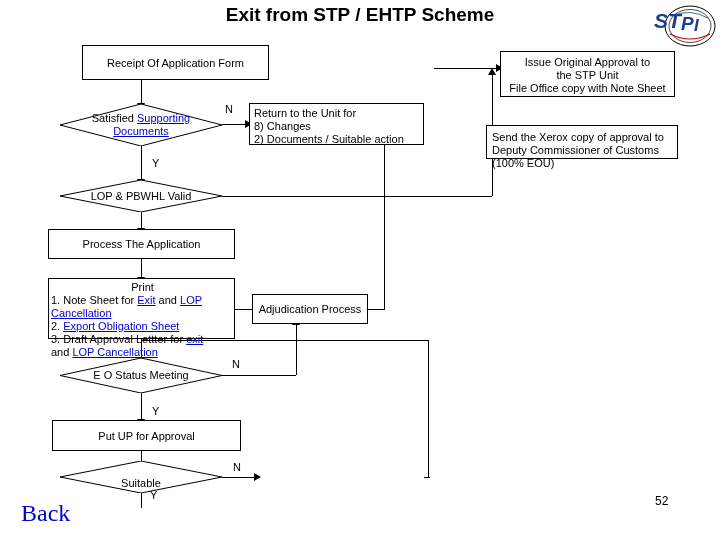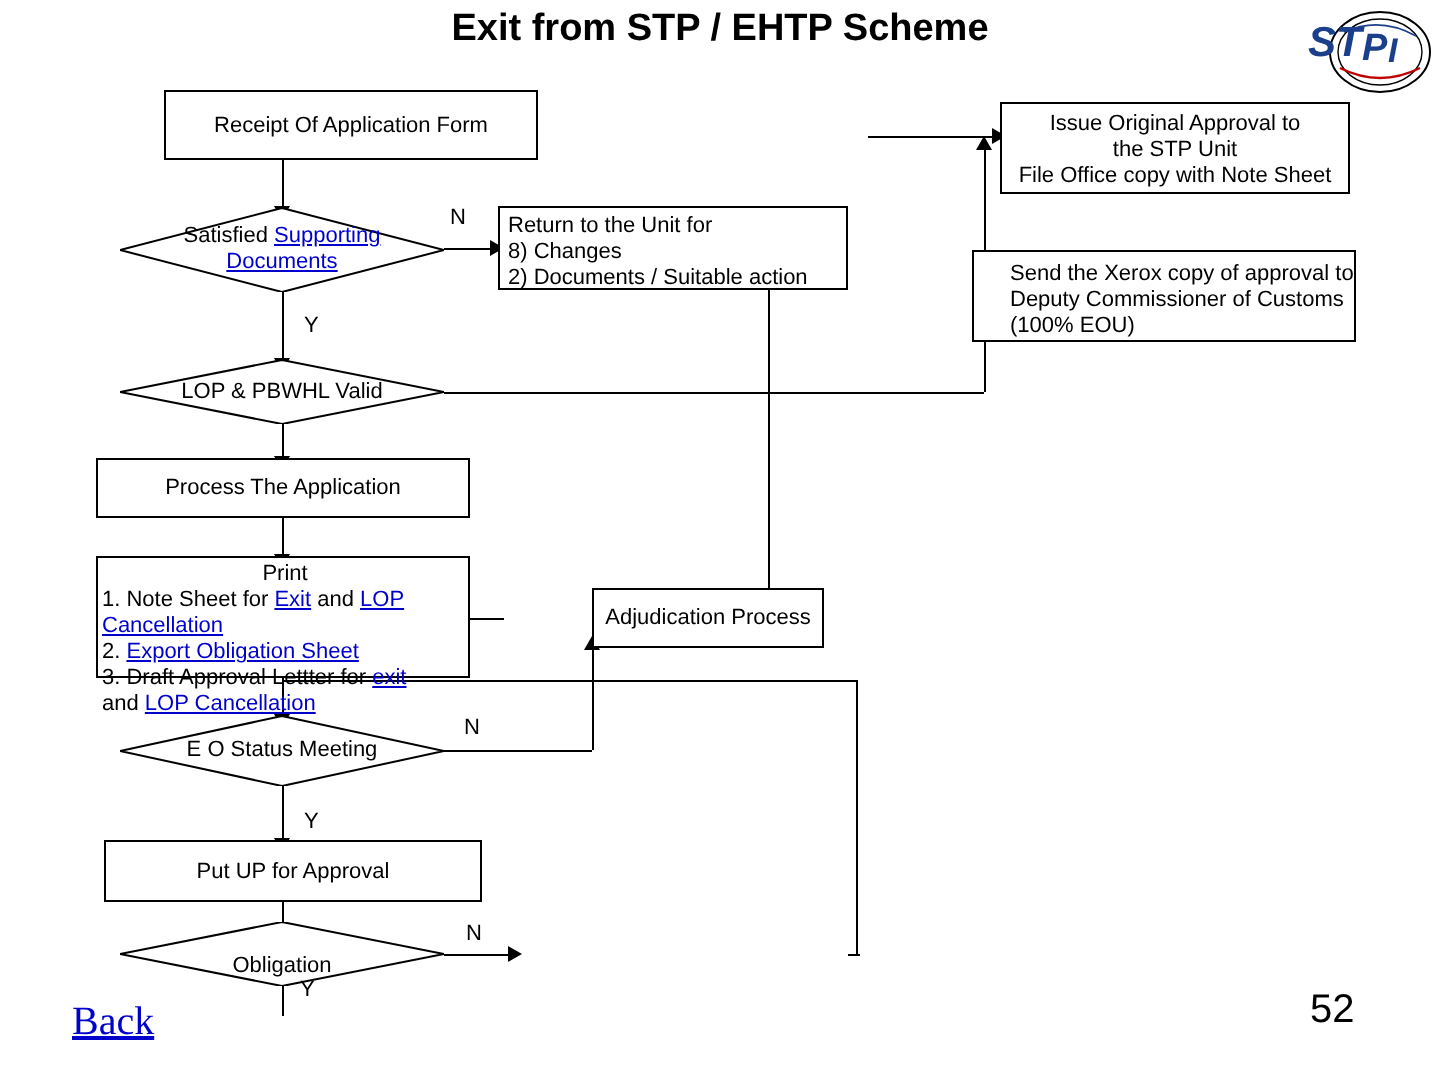--- a/index.html
+++ b/index.html
@@ -87,31 +87,30 @@
   .ln-v { width: 1px; }
 
   
   .arrow { width: 0; height: 0; }
   .arrow-down { border-left: 4px solid transparent; border-right: 4px solid transparent; border-top: 7px solid #000000; }
   .arrow-up { border-left: 4px solid transparent; border-right: 4px solid transparent; border-bottom: 7px solid #000000; }
   .arrow-right { border-top: 4px solid transparent; border-bottom: 4px solid transparent; border-left: 7px solid #000000; }
 
   
   .back {
-    left: 36px;
+    left: 21px;
     top: 500px;
-    font-size: 20px;
+    font-size: 24px;
     color: #0000cc;
-    text-decoration: underline;
     font-family: "Liberation Serif", serif;
   }
   .pagenum {
     left: 655px;
     top: 494px;
-    font-size: 20px;
+    font-size: 12px;
     color: #000000;
   }
 
   
   .logo { left: 648px; top: 4px; width: 68px; height: 44px; }
 
   .plain-text {
     font-size: 11px;
     color: #000000;
     line-height: 13px;
@@ -210,21 +209,21 @@
     <div class="plain-text">8) Changes</div>
     <div class="plain-text">2) Documents / Suitable action</div>
   </div>
 
   <div class="abs box" style="left:500px; top:51px; width:175px; height:46px; display:block; padding-top:4px;">
     <div class="plain-text" style="text-align:center;">Issue Original Approval to</div>
     <div class="plain-text" style="text-align:center;">the STP Unit</div>
     <div class="plain-text" style="text-align:center;">File Office copy with Note Sheet</div>
   </div>
 
-  <div class="abs box left-align" style="left:486px; top:125px; width:192px; height:46px; display:block; padding:5px 0 0 18px;">
+  <div class="abs box left-align" style="left:486px; top:125px; width:192px; height:34px; display:block; padding:5px 0 0 5px;">
     <div class="plain-text">Send the Xerox copy of approval to</div>
     <div class="plain-text">Deputy Commissioner of Customs</div>
     <div class="plain-text">(100% EOU)</div>
   </div>
 
   <div class="abs diamond-wrap" style="left:60px; top:180px; width:162px; height:32px;">
     <svg class="diamond-svg" width="162" height="32" viewBox="0 0 162 32">
       <polygon points="81,0 162,16 81,32 0,16" fill="#ffffff" stroke="#000000" stroke-width="1"></polygon>
     </svg>
     <div class="diamond-label">LOP &amp; PBWHL Valid</div>
@@ -243,42 +242,42 @@
       <span>2. </span><span class="link">Export Obligation Sheet</span>
     </div>
     <div class="plain-text">
       <span>3. Draft Approval Lettter for </span><span class="link">exit</span>
     </div>
     <div class="plain-text">
       <span>and </span><span class="link">LOP Cancellation</span>
     </div>
   </div>
 
-  <div class="abs box" style="left:252px; top:294px; width:116px; height:30px;margin-left:44px;">
+  <div class="abs box" style="left:252px; top:294px; width:116px; height:30px;">
     <span>Adjudication Process</span>
   </div>
 
   <div class="abs diamond-wrap" style="left:60px; top:358px; width:162px; height:35px;">
     <svg class="diamond-svg" width="162" height="35" viewBox="0 0 162 35">
       <polygon points="81,0 162,17.5 81,35 0,17.5" fill="#ffffff" stroke="#000000" stroke-width="1"></polygon>
     </svg>
     <div class="diamond-label">E O Status Meeting</div>
   </div>
   <div class="abs lbl" style="left:232px; top:358px;">N</div>
   <div class="abs lbl" style="left:152px; top:405px;">Y</div>
 
   <div class="abs box" style="left:52px; top:420px; width:189px; height:31px;">
     <span>Put UP for Approval</span>
   </div>
 
   <div class="abs diamond-wrap" style="left:60px; top:461px; width:162px; height:32px;">
     <svg class="diamond-svg" width="162" height="32" viewBox="0 0 162 32">
       <polygon points="81,0 162,16 81,32 0,16" fill="#ffffff" stroke="#000000" stroke-width="1"></polygon>
     </svg>
-    <div class="diamond-label" style="padding-top:12px;">Obligation</div>
+    <div class="diamond-label" style="padding-top:12px;">Suitable</div>
   </div>
   <div class="abs lbl" style="left:233px; top:461px;">N</div>
   <div class="abs lbl" style="left:150px; top:489px;">Y</div>
 
 
   <div class="abs back">Back</div>
 
   <div class="abs pagenum">52</div>
 
 </div>

